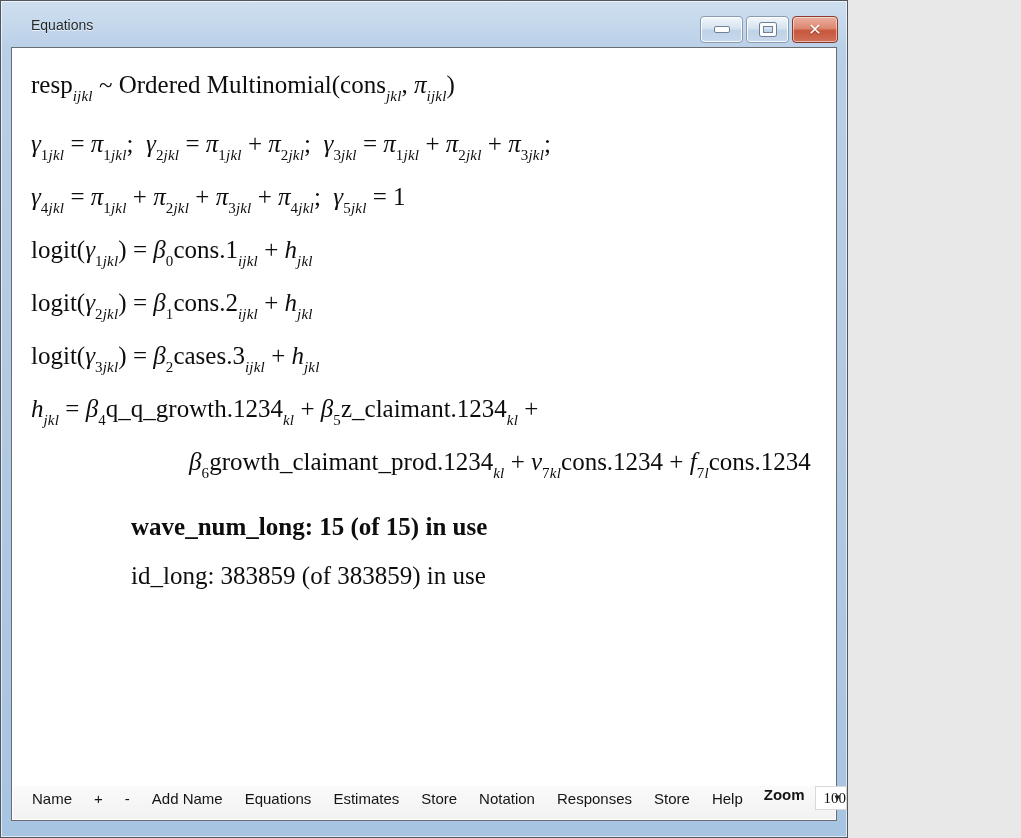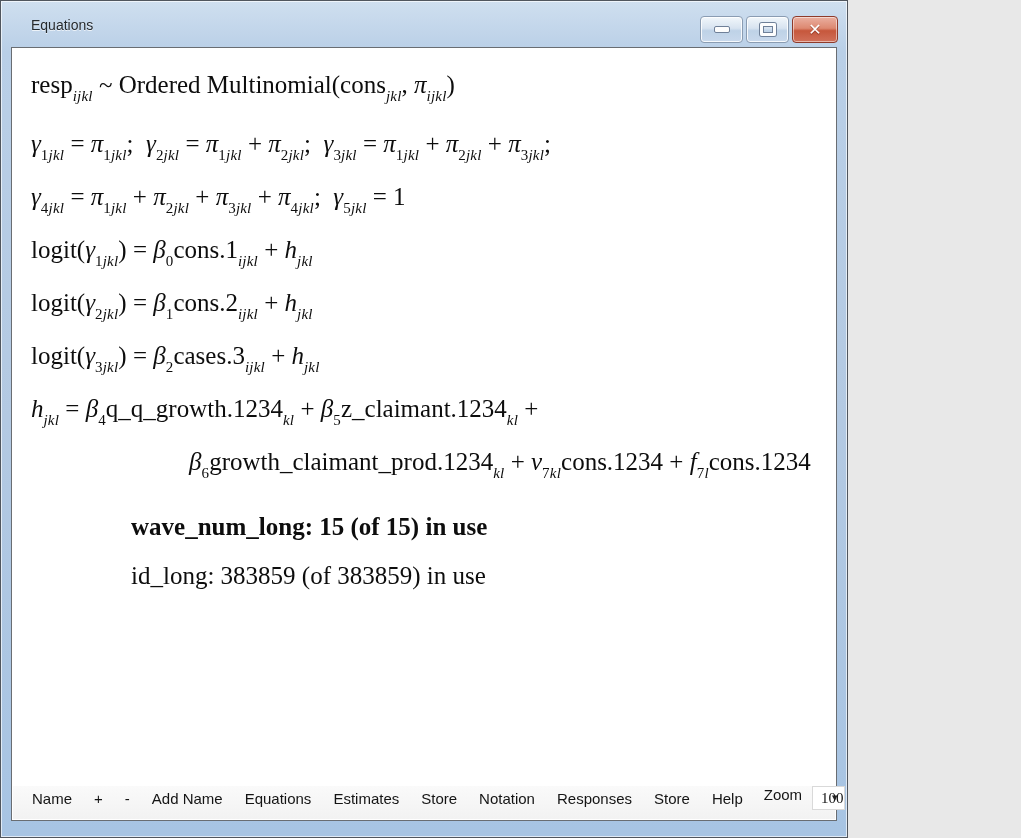--- a/index.html
+++ b/index.html
@@ -73,21 +73,21 @@
     font-family:"Liberation Sans","DejaVu Sans",sans-serif;
     font-size:15px; color:#141414;
     padding-left:8px;
   }
   .tb-items{ display:flex; align-items:center; }
   .tb-item{
     background:none; border:none; padding:4px 11px; margin:0;
     font-family:inherit; font-size:15px; color:#141414; cursor:pointer;
     white-space:nowrap;
   }
-  .zoom-label{ font-weight:normal; padding:0 6px 0 10px; }
+  .zoom-label{ font-weight:bold; padding:0 6px 0 10px; }
   .zoom-combo{
     width:132px; height:24px; margin-left:4px;
     background:#ffffff; border:1px solid #d9d9d9;
     display:flex; align-items:center; cursor:pointer;
     padding-left:8px; position:relative;font-family:Liberation Serif, serif;
   }
   .zoom-value{ font-size:15px; color:#141414; }
   .combo-arrow{
     position:absolute; right:6px; top:4px;
     font-size:11px; color:#222;

